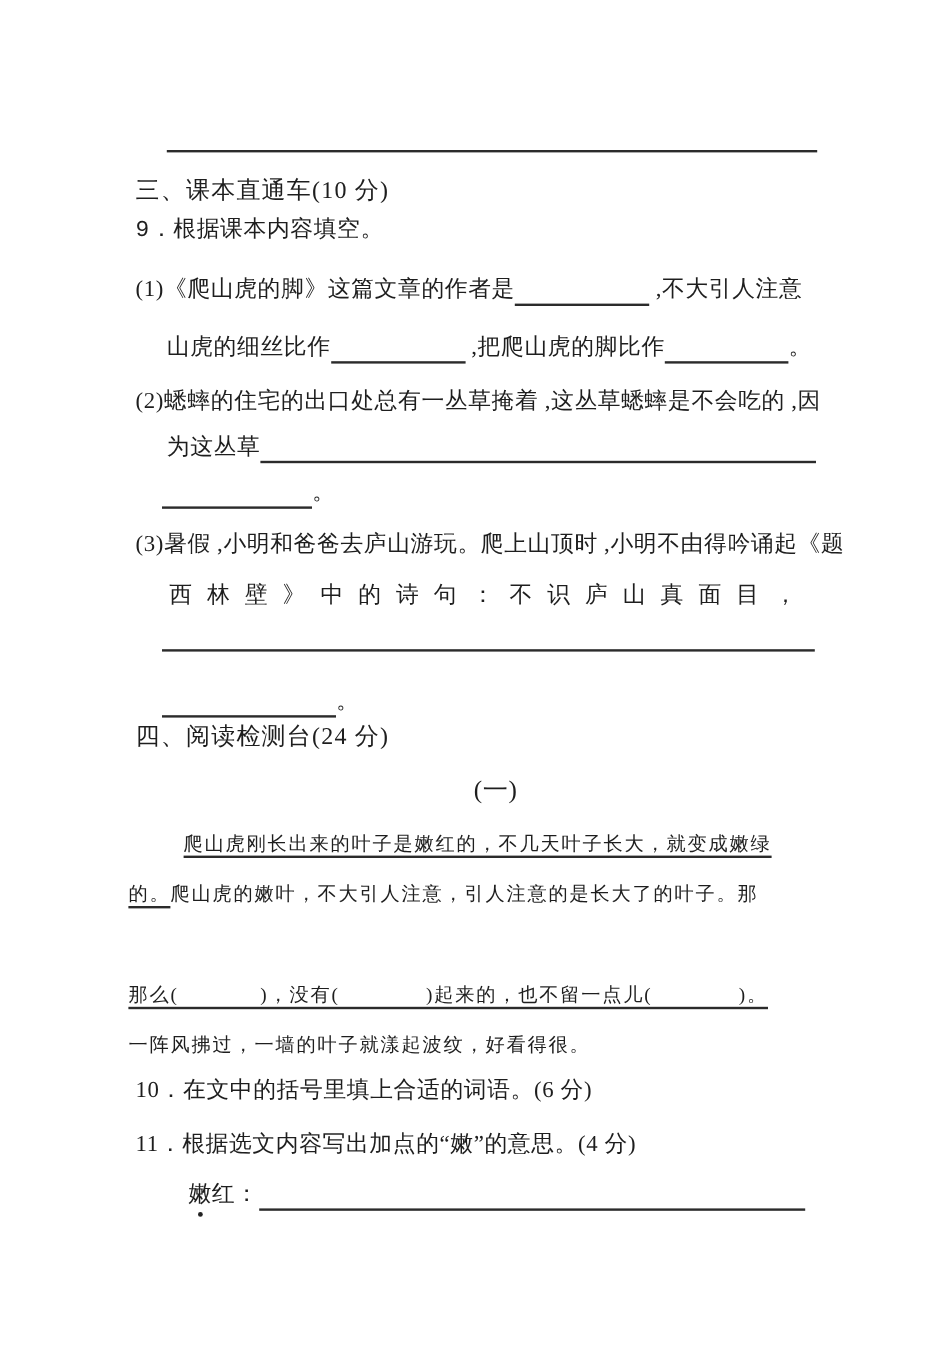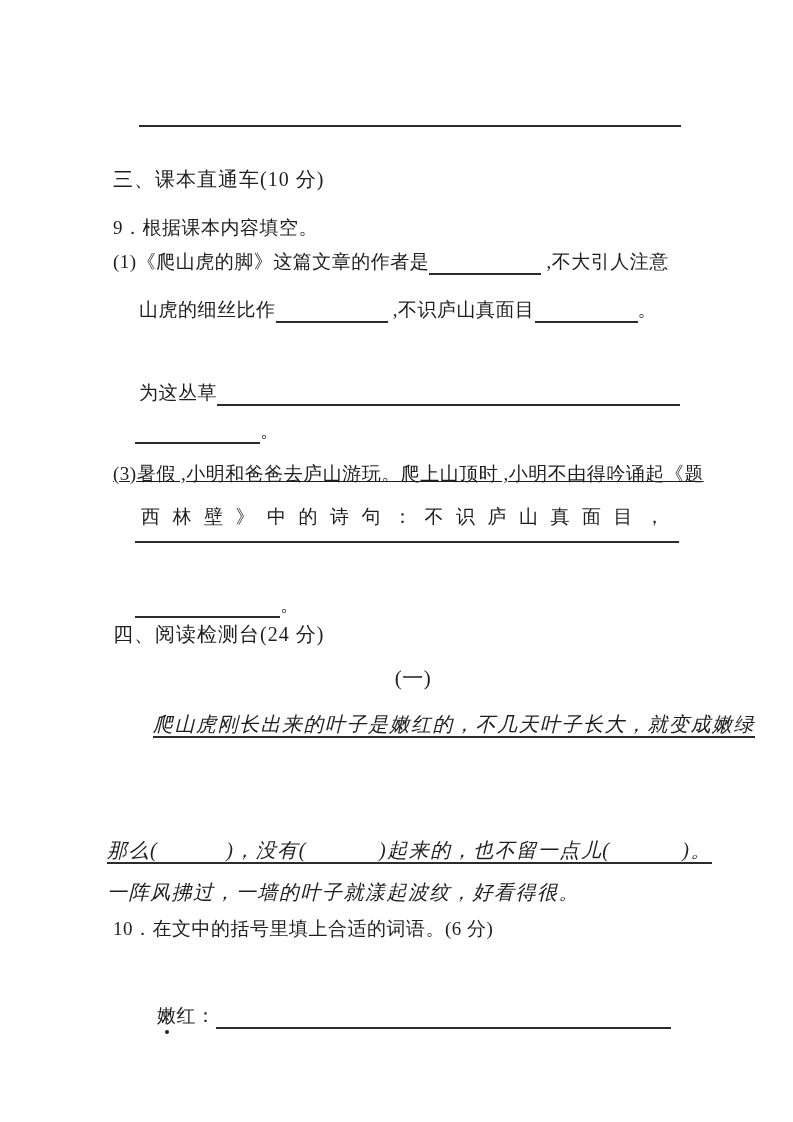--- a/index.html
+++ b/index.html
@@ -10,42 +10,40 @@
     font-family:"Liberation Serif","DejaVu Serif",serif;
     color:#1e1e1e;
     overflow:hidden;
   }
   .line{
     position:absolute;
     font-size:19px;
     line-height:26px;
     white-space:nowrap;
     letter-spacing:0.5px;
-    margin-top:20px;
   }
   .heading{font-size:20px;letter-spacing:1px;}
   .blank{
     display:inline-block;
     height:1.1em;
     border-bottom:2px solid #2b2b2b;
     vertical-align:bottom;
   }
   .rule{
     position:absolute;
     border-bottom:2px solid #2b2b2b;
   }
   .ul{
     border-bottom:2px solid #2b2b2b;
     padding-bottom:1px;
   }
   .gap{display:inline-block;height:1em;vertical-align:bottom;}
   .kai{
     font-family:"Liberation Serif","DejaVu Serif",serif;
-    font-style:italic;
-    font-size:20px;
+    font-size:16px;
     letter-spacing:1.5px;
   }
   .poem{letter-spacing:12.5px;}
   .center{text-align:center;}
   .dot-under{position:relative;display:inline-block;}
   .dot-under::after{
     content:"";
     position:absolute;
     left:50%;bottom:-5px;
     width:4px;height:4px;
@@ -56,55 +54,60 @@
 </style>
 </head>
 <body>
 
 <div class="page">
 
   <div class="rule" style="left:139px;top:110px;width:542px;height:15px;"></div>
 
   <div class="line heading" style="left:113px;top:146px;">三、课本直通车(10 分)</div>
 
-  <div class="line" style="left:113px;top:195px;">9．根据课本内容填空。</div>
+  <div class="line" style="left:113px;top:179px;font-family:Liberation Mono, monospace;">9．根据课本内容填空。</div>
 
   <div class="line" style="left:113px;top:229px;">
     <span>(1)《爬山虎的脚》这篇文章的作者是</span><span class="blank" style="width:112px;"></span><span> ,不大引人注意</span>
   </div>
   <div class="line" style="left:139px;top:277px;">
-    <span>山虎的细丝比作</span><span class="blank" style="width:112px;"></span><span> ,不识庐山真面目</span><span class="blank" style="width:103px;"></span><span>。</span>
+    <span>山虎的细丝比作</span><span class="blank" style="width:112px;"></span><span> ,把爬山虎的脚比作</span><span class="blank" style="width:103px;"></span><span>。</span>
   </div>
 
+  <div class="line" style="left:113px;top:322px;">(2)蟋蟀的住宅的出口处总有一丛草掩着 ,这丛草蟋蟀是不会吃的 ,因</div>
   <div class="line" style="left:139px;top:360px;">
     <span>为这丛草</span><span class="blank" style="width:463px;"></span>
   </div>
   <div class="line" style="left:135px;top:398px;">
     <span class="blank" style="width:125px;"></span><span>。</span>
   </div>
 
-  <div class="line" style="left:113px;top:441px;text-decoration:underline;">(3)暑假 ,小明和爸爸去庐山游玩。爬上山顶时 ,小明不由得吟诵起《题</div>
+  <div class="line" style="left:113px;top:441px;">(3)暑假 ,小明和爸爸去庐山游玩。爬上山顶时 ,小明不由得吟诵起《题</div>
   <div class="line poem" style="left:141px;top:484px;">西林壁》中的诗句：不识庐山真面目，</div>
   <div class="rule" style="left:135px;top:526px;width:544px;height:15px;"></div>
   <div class="line" style="left:135px;top:572px;">
     <span class="blank" style="width:145px;"></span><span>。</span>
   </div>
 
   <div class="line heading" style="left:113px;top:601px;text-align:right;">四、阅读检测台(24 分)</div>
 
   <div class="line center" style="left:113px;top:645px;width:600px;font-size:21px;">(一)</div>
 
   <div class="line kai" style="left:107px;top:691px;">
     <span class="gap" style="width:46px;"></span><span class="ul">爬山虎刚长出来的叶子是嫩红的，不几天叶子长大，就变成嫩绿</span>
   </div>
+  <div class="line kai" style="left:107px;top:733px;">
+    <span class="ul">的。</span><span>爬山虎的嫩叶，不大引人注意，引人注意的是长大了的叶子。那</span>
+  </div>
   <div class="line kai" style="left:107px;top:817px;">
     <span class="ul"><span>那么(</span><span class="gap" style="width:68px;"></span><span>)，没有(</span><span class="gap" style="width:72px;"></span><span>)起来的，也不留一点儿(</span><span class="gap" style="width:72px;"></span><span>)。</span></span>
   </div>
   <div class="line kai" style="left:107px;top:859px;">一阵风拂过，一墙的叶子就漾起波纹，好看得很。</div>
 
   <div class="line" style="left:113px;top:896px;">10．在文中的括号里填上合适的词语。(6 分)</div>
 
+  <div class="line" style="left:113px;top:941px;">11．根据选文内容写出加点的“嫩”的意思。(4 分)</div>
 
   <div class="line" style="left:157px;top:983px;">
     <span class="dot-under">嫩</span><span>红：</span><span class="blank" style="width:455px;"></span>
   </div>
 
 </div>
 
 </body></html>

